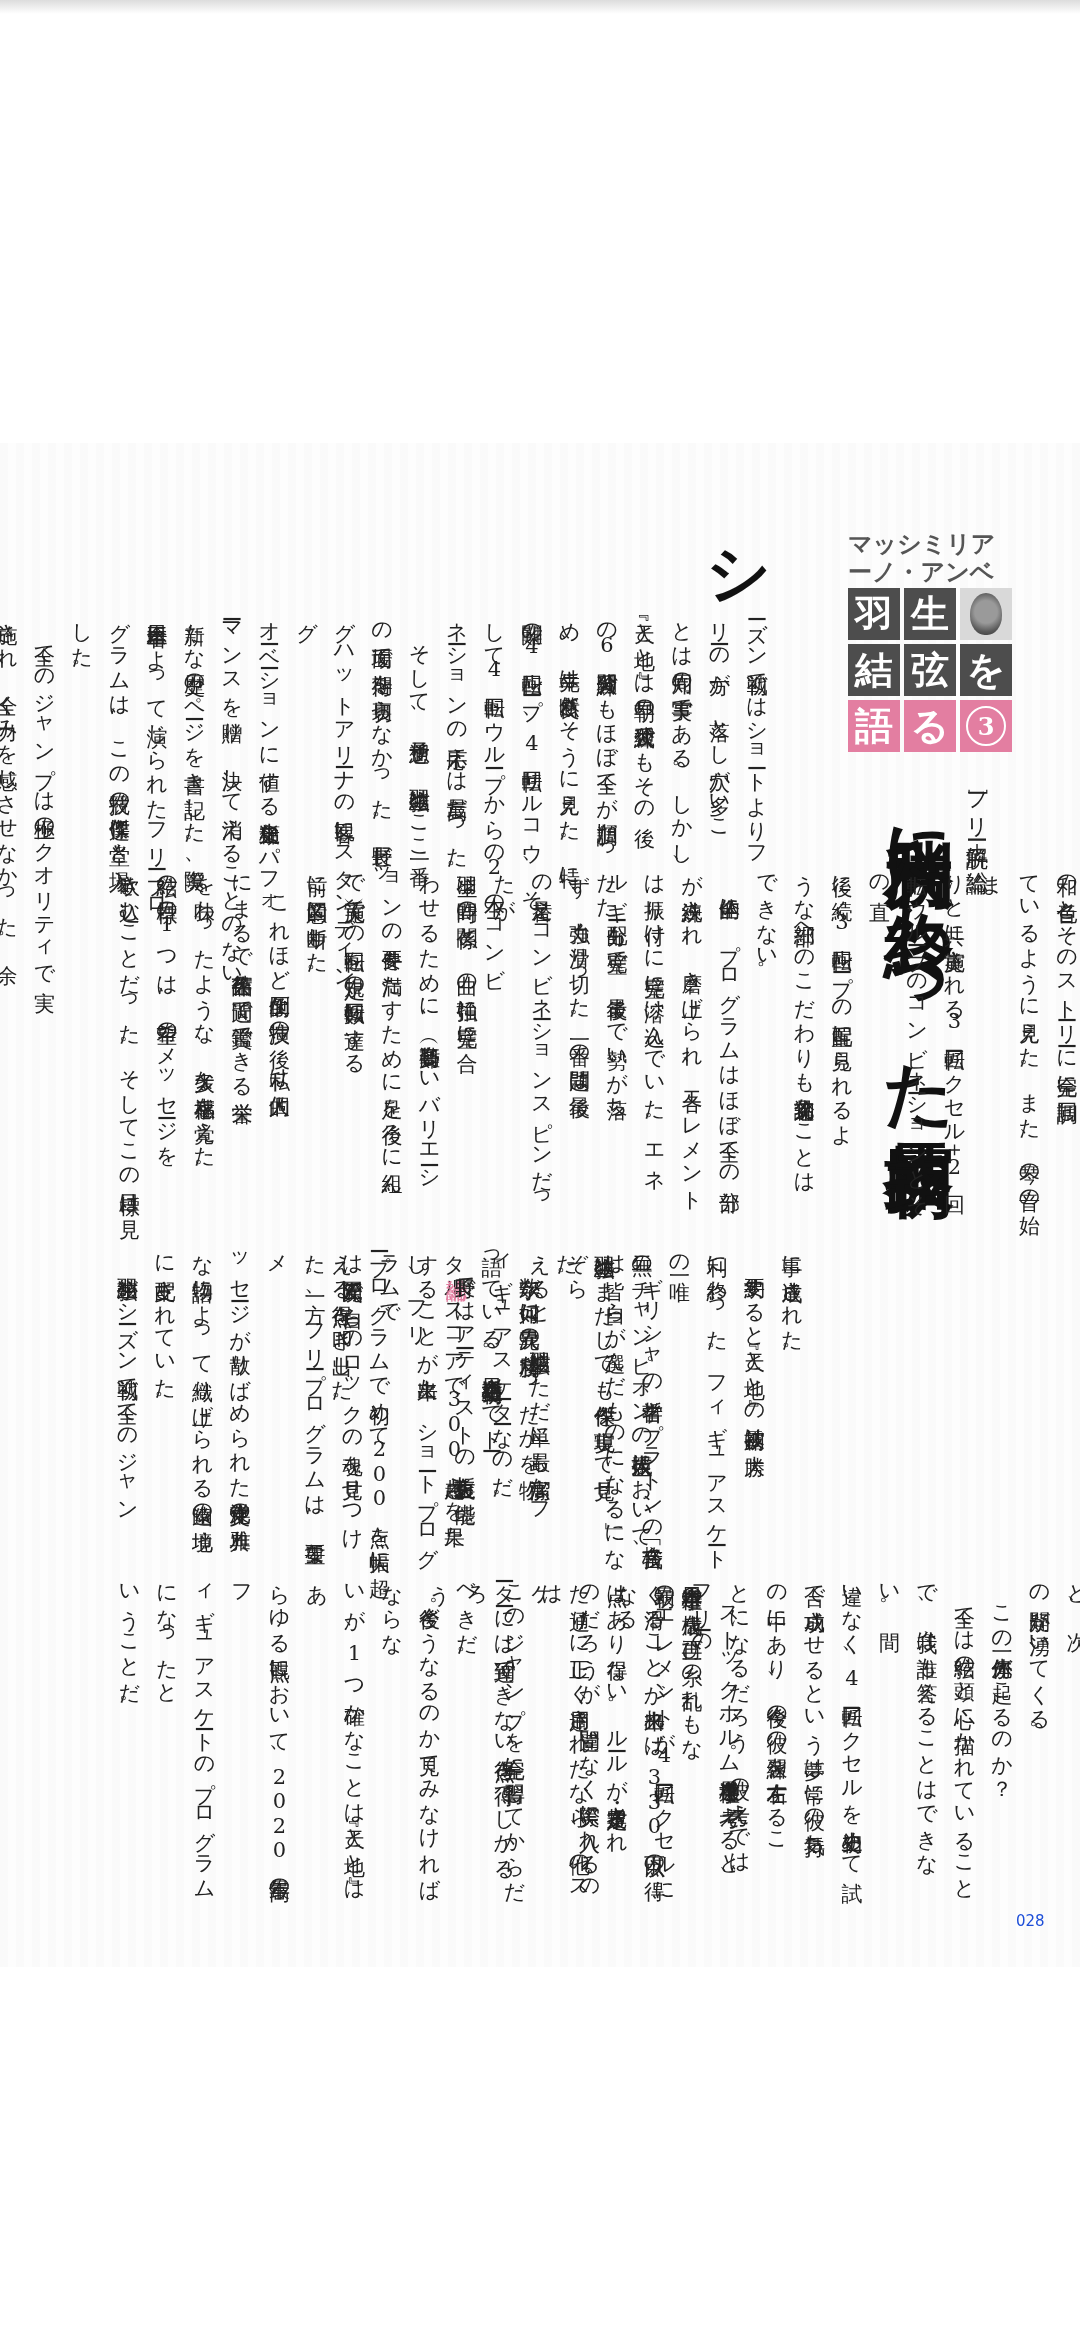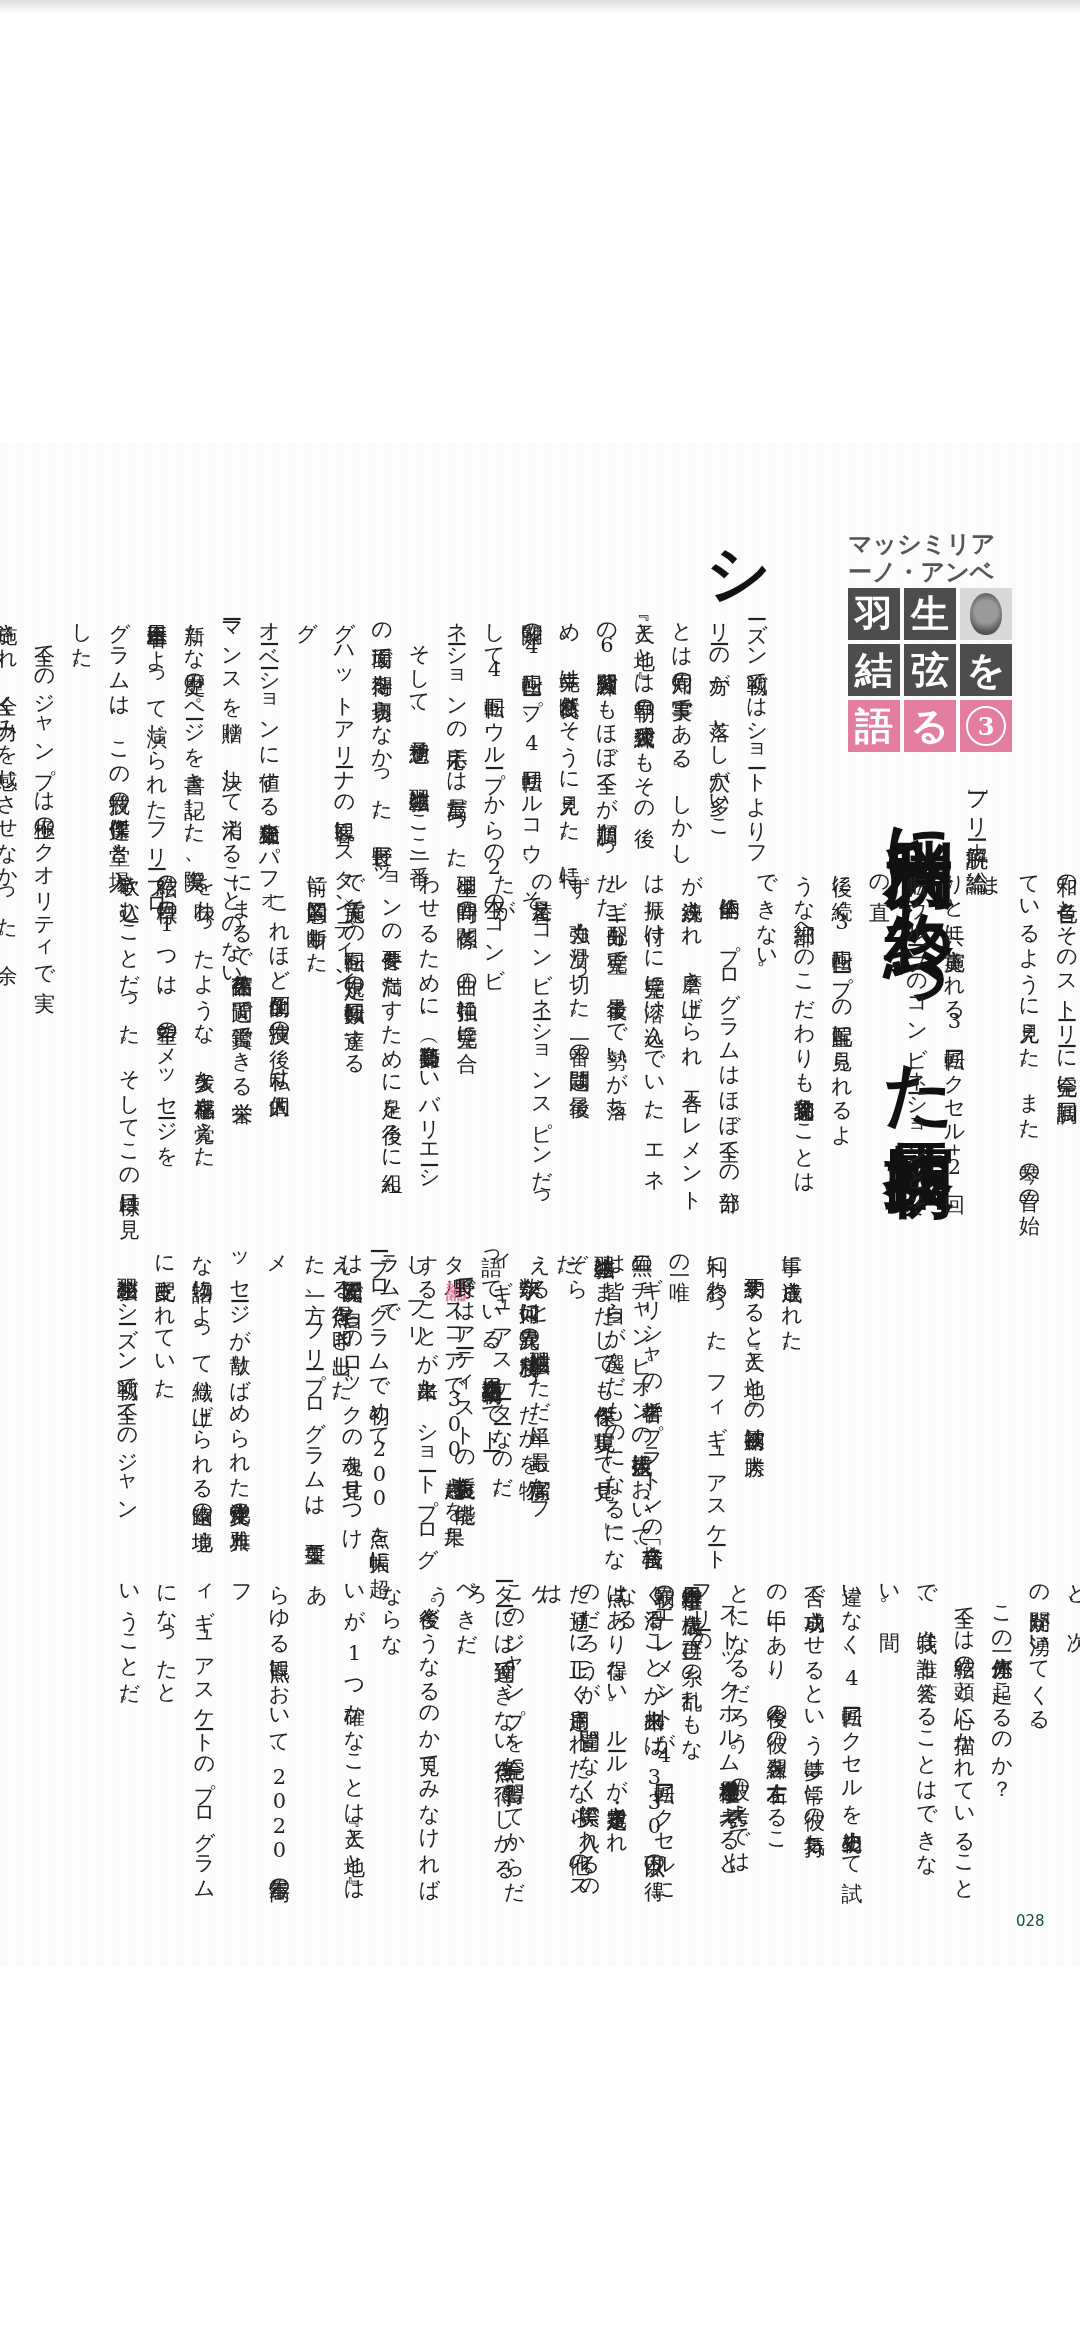--- a/index.html
+++ b/index.html
@@ -34,21 +34,21 @@
   .headline { left:880px; top:785px; font-family:"DejaVu Sans", sans-serif; font-weight:bold;
     font-size:70px; line-height:80px; color:#111; letter-spacing:-2px; }
   .subhead { left:962px; top:775px; font-family:"DejaVu Sans", sans-serif; font-size:22px;
     color:#222; letter-spacing:1px; }
 
   .dropcap { position:absolute; left:706px; top:530px; font-family:"DejaVu Serif", serif;
     font-weight:bold; font-size:64px; color:#111; }
 
   .pink-label { color:#e37ea1; font-family:"DejaVu Sans", sans-serif; font-size:22px; }
   .page-number { position:absolute; left:1016px; top:1912px; font-family:"DejaVu Sans", sans-serif;
-    font-size:15px; color:#14532d; }
+    font-size:15px; color:#1d4ed8; }
 </style>
 </head>
 <body>
 
 <div class="top-shadow"></div>
 
 <div class="page"></div>
 
 <div class="author">マッシミリアーノ・アンベージ</div>
 

